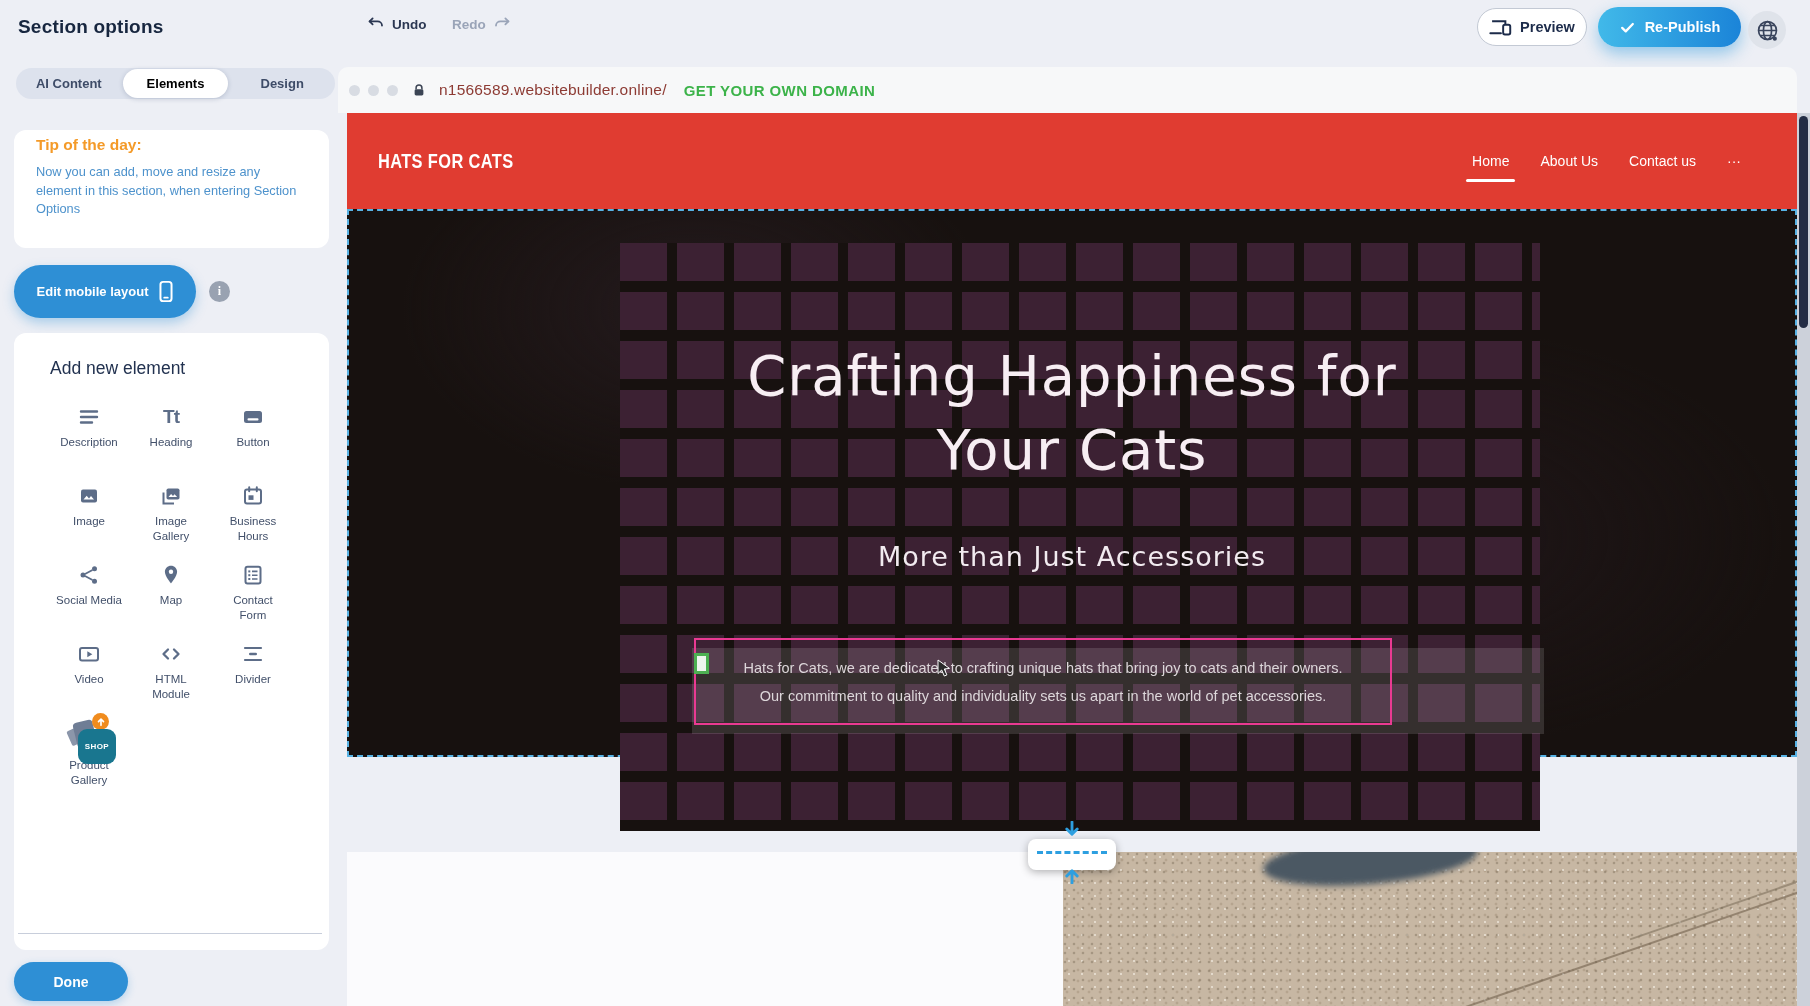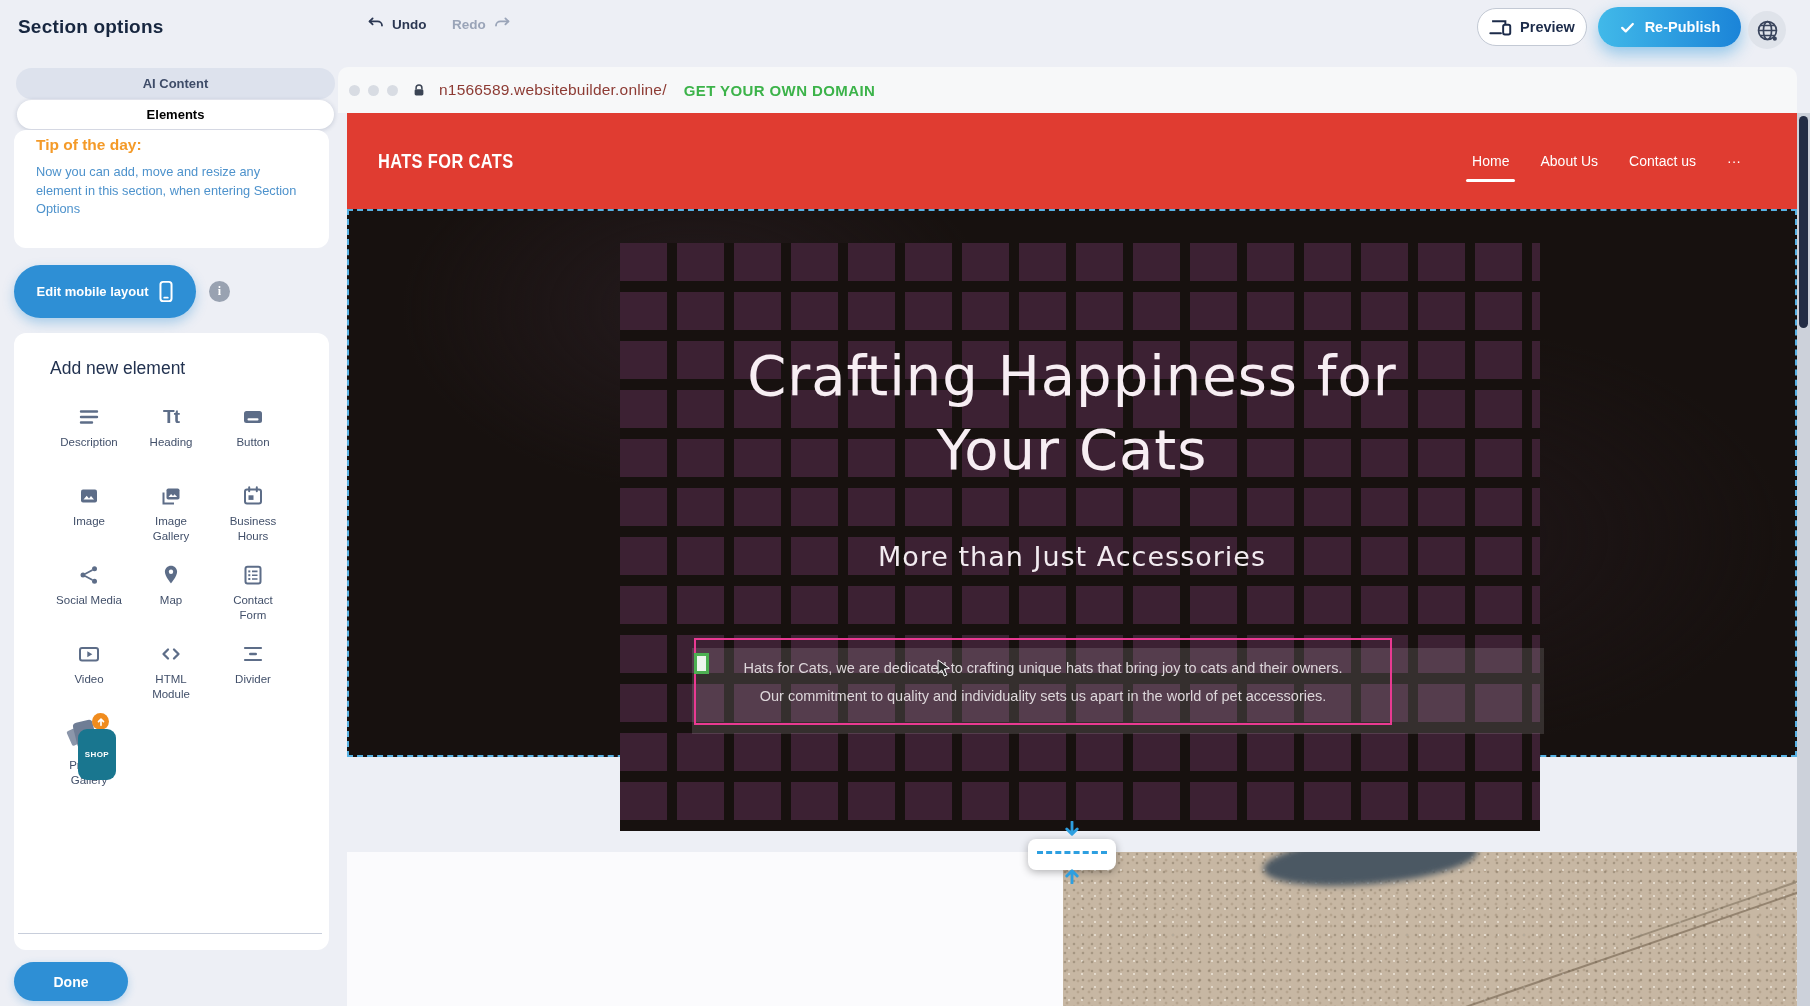--- a/index.html
+++ b/index.html
@@ -4,21 +4,21 @@
 <style>
   * { margin:0; padding:0; box-sizing:border-box; }
   html,body { background:#dfe2ea; }
   .app {
     position:relative; width:1810px; height:1006px; overflow:hidden;
     background:#edeff5; font-family:"Liberation Sans", sans-serif;
   }
   
   .sidebar { position:absolute; left:0; top:0; width:351px; height:1006px; }
   .panel-title { position:absolute; left:18px; top:16px; font-size:19px; font-weight:bold; color:#17263f; letter-spacing:.2px; }
-  .tabs { position:absolute; left:16px; top:68px; width:319px; height:31px; background:#dde2ed; border-radius:16px; display:flex; align-items:stretch;flex-direction:column; }
+  .tabs { position:absolute; left:16px; top:68px; width:319px; height:31px; background:#dde2ed; border-radius:16px; display:flex; align-items:stretch; }
   .tab { flex:1; text-align:center; font-size:13px; font-weight:bold; color:#3e4c68; line-height:31px; border-radius:15px; }
   .tab.active { background:#fff; color:#000000; margin:1px; line-height:29px; box-shadow:0 1px 5px rgba(30,50,90,.2); }
   .tip-card { position:absolute; left:14px; top:130px; width:315px; height:118px; background:#fff; border-radius:12px; padding:6px 22px 0; }
   .tip-title { font-size:15.5px; font-weight:bold; color:#f49a28; margin-bottom:9px; }
   .tip-body { font-size:12.8px; color:#4d92cc; line-height:1.45; }
   .edit-mobile-btn { position:absolute; left:14px; top:265px; width:182px; height:53px; background:#2e8fd5; border-radius:27px;
     display:flex; align-items:center; justify-content:center; gap:11px; color:#fff; font-size:13px; font-weight:bold;
     box-shadow:0 5px 12px rgba(46,143,213,.35); cursor:pointer; }
   .info-btn { position:absolute; left:209px; top:281px; width:21px; height:21px; border-radius:50%; background:#99a2b1; color:#fff;
     font-size:12px; font-weight:bold; text-align:center; line-height:21px; font-family:"Liberation Serif", serif; cursor:pointer; }
@@ -27,21 +27,21 @@
   .el-grid { position:absolute; left:34px; top:62px; width:250px; display:grid; grid-template-columns:repeat(3,82px); grid-auto-rows:79px; }
   .el-item { display:flex; flex-direction:column; align-items:center; padding-top:5px; cursor:pointer; }
   .el-icon { height:33px; display:flex; align-items:center; justify-content:center; color:#5d6d88; }
   .el-label { font-size:11.5px; color:#42506a; line-height:1.32; margin-top:2px; text-align:center; max-width:64px; }
   .el-label.one-line { white-space:nowrap; max-width:none; }
   .tt-glyph { font-size:19px; font-weight:bold; color:#5d6d88; letter-spacing:-1px; }
   .pg-wrap { position:relative; width:46px; height:40px; }
   .pg-back { position:absolute; left:3px; top:13px; width:10px; height:16px; background:#8b96aa; border-radius:2px; transform:rotate(-24deg); }
   .pg-photo { position:absolute; left:9px; top:5px; width:20px; height:26px; background:#6f7d95; border-radius:4px; transform:rotate(-14deg); }
   .pg-badge { position:absolute; right:3px; top:-3px; width:17px; height:17px; border-radius:50%; background:#f08c1e; display:flex; align-items:center; justify-content:center; }
-  .pg-shop { position:absolute; right:-4px; top:13px; background:#19768f; color:#fff; font-size:8px; font-weight:bold; padding:21px 7px; border-radius:9px; letter-spacing:.4px; }
+  .pg-shop { position:absolute; right:-4px; top:13px; background:#19768f; color:#fff; font-size:8px; font-weight:bold; padding:13px 7px; border-radius:9px; letter-spacing:.4px; }
   .panel-divider { position:absolute; left:18px; top:933px; width:304px; height:1px; background:#c8cedb; }
   .done-btn { position:absolute; left:14px; top:962px; width:114px; height:39px; background:#2e8fd5; border-radius:20px; color:#fff;
     font-weight:bold; font-size:14px; display:flex; align-items:center; justify-content:center; box-shadow:0 3px 9px rgba(46,143,213,.3); cursor:pointer; }
   
   .undo-btn { position:absolute; left:367px; top:15px; display:flex; gap:7px; align-items:center; font-size:13.5px; font-weight:bold; color:#2b3752; cursor:pointer; }
   .redo-btn { position:absolute; left:452px; top:15px; display:flex; gap:7px; align-items:center; font-size:13.5px; font-weight:bold; color:#9aa4b8; cursor:pointer; }
   .preview-btn { position:absolute; left:1477px; top:8px; width:110px; height:38px; background:#fff; border:1px solid #c3c9d4; border-radius:20px;
     display:flex; align-items:center; justify-content:center; gap:8px; font-size:14.5px; font-weight:bold; color:#1c2b4a; cursor:pointer; }
   .republish-btn { position:absolute; left:1598px; top:7px; width:143px; height:40px; border-radius:21px;
     background:linear-gradient(90deg,#41b9e9,#1b84d8); color:#fff; display:flex; align-items:center; justify-content:center; gap:9px;

